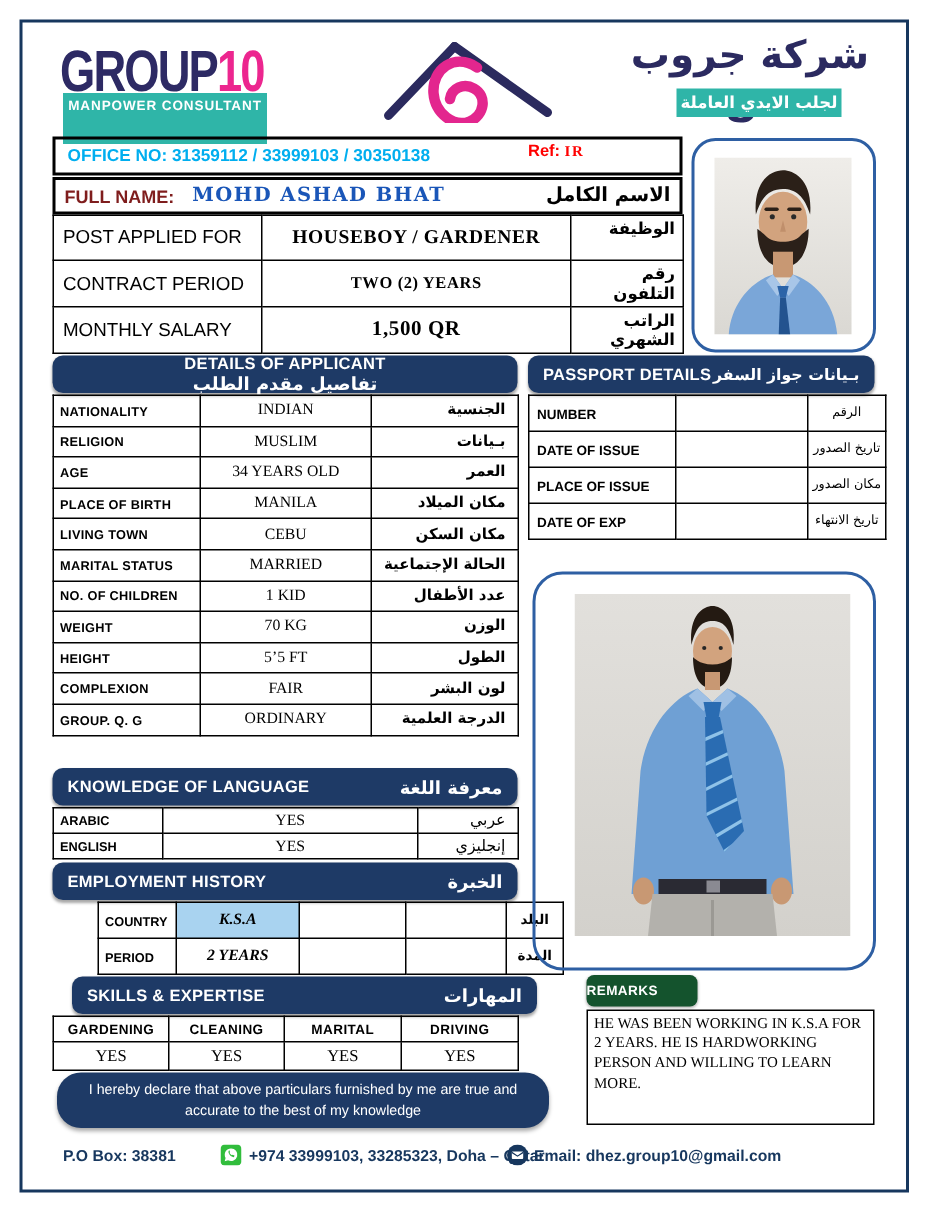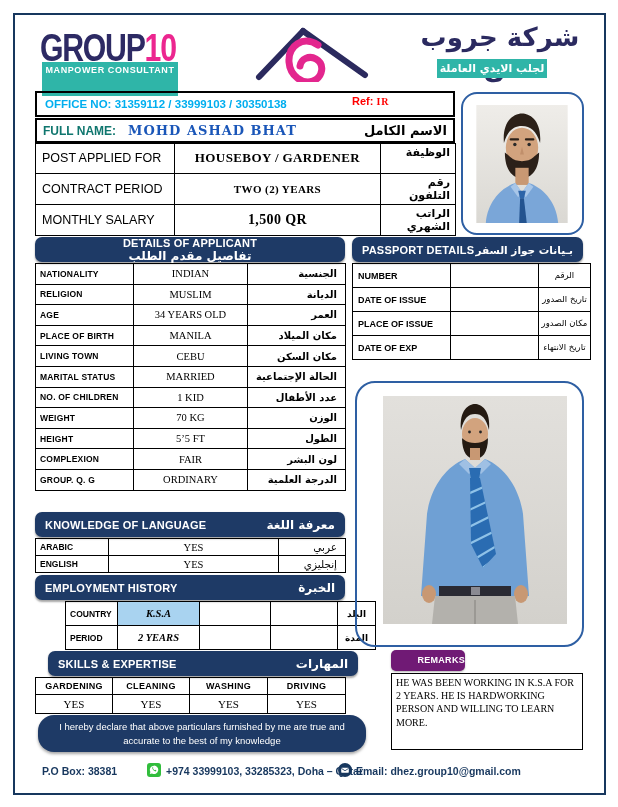--- a/index.html
+++ b/index.html
@@ -7,31 +7,31 @@
   .page{position:relative;width:618px;height:807px;background:#fff;overflow:hidden;}
   .abs{position:absolute;}
   .frame{position:absolute;left:13px;top:13px;width:589px;height:778px;border:2.5px solid #17375E;}
   .ar{font-family:"DejaVu Sans",sans-serif;direction:rtl;}
   
   .logo-text{left:40px;top:25px;font-size:36px;font-weight:800;letter-spacing:-1.5px;color:#2D2A64;transform:scale(.84,1.08);transform-origin:0 0;white-space:nowrap;}
   .logo-ten{color:#EC268F;}
   .teal-bar{background:#2FB5A8;color:#fff;font-weight:bold;text-align:center;}
   .logo-tagline{left:42px;top:62px;width:136px;height:34px;font-size:9px;line-height:17px;letter-spacing:.6px;}
   .company-ar{left:415px;top:22px;width:170px;text-align:center;font-size:26px;font-weight:bold;color:#2B2A60;}
-  .company-tagline{left:437px;top:59px;width:110px;height:19px;font-size:11px;line-height:19px;text-align:center;}
+  .company-tagline{left:451px;top:59px;width:110px;height:19px;font-size:11px;line-height:19px;text-align:center;}
   
   .office-box{left:35px;top:91px;width:420px;height:26px;border:2px solid #000;box-sizing:border-box;display:flex;align-items:center;}
   .office-text{color:#00AEEF;font-weight:bold;font-size:11.5px;padding-left:8px;}
   .ref{left:352px;top:95px;font-size:11px;font-weight:bold;color:#FF0000;}
   .ref .ir{font-family:"Liberation Serif",serif;font-size:10px;letter-spacing:1px;margin-left:3px;}
   
   .headshot-frame{left:461px;top:92px;width:123px;height:143px;border:2px solid #2E5FA3;border-radius:16px;box-sizing:border-box;}
   
   .name-box{left:35px;top:118px;width:420px;height:25px;border:2px solid #000;box-sizing:border-box;display:flex;align-items:center;}
-  .name-label{font-size:12px;font-weight:bold;color:#0f766e;padding-left:6px;}
+  .name-label{font-size:12px;font-weight:bold;color:#7f1d1d;padding-left:6px;}
   .name-value{font-family:"DejaVu Serif",serif;font-weight:bold;color:#1A56B8;font-size:13px;letter-spacing:1px;margin-left:12px;}
   .name-ar{margin-left:auto;font-size:13px;font-weight:bold;padding-right:6px;}
   
   table{border-collapse:collapse;table-layout:fixed;}
   td{border:1.5px solid #000;padding:0 3px;overflow:hidden;box-sizing:border-box;}
   .lbl{font-weight:bold;}
   .val{font-family:"Liberation Serif",serif;text-align:center;}
   .arc{font-weight:bold;text-align:right;}
   
   .job-tbl{left:35px;top:143px;width:420px;}
@@ -66,21 +66,21 @@
   .skill-tbl{left:35px;top:677px;width:310px;}
   .skill-tbl .hd{height:17px;font-weight:bold;font-size:9px;text-align:center;letter-spacing:.3px;}
   .skill-tbl .val{height:19px;font-size:11px;}
   
   .pass-tbl{left:352px;top:263px;width:238px;}
   .pass-tbl tr{height:24px;}
   .pass-tbl .lbl{font-size:9px;padding-left:5px;}
   .pass-tbl .arc{font-size:8.5px;text-align:center;font-weight:normal;line-height:1.15;padding:1px 2px;}
   
   .photo-frame{left:355px;top:381px;width:229px;height:266px;border:2px solid #2E5FA3;border-radius:20px;box-sizing:border-box;}
-  .remarks-pill{left:391px;top:650px;width:74px;height:21px;background:#701a75;border-radius:5px;color:#fff;font-weight:bold;font-size:9px;text-align:right;line-height:21px;letter-spacing:.3px;box-shadow:0 1px 2px rgba(0,0,0,.3);}
+  .remarks-pill{left:391px;top:650px;width:74px;height:21px;background:#14532d;border-radius:5px;color:#fff;font-weight:bold;font-size:9px;text-align:left;line-height:21px;letter-spacing:.3px;box-shadow:0 1px 2px rgba(0,0,0,.3);}
   .remarks-box{left:391px;top:673px;width:192px;height:77px;border:1.5px solid #000;box-sizing:border-box;font-family:"Liberation Serif",serif;font-size:10px;line-height:1.32;padding:2px 4px;}
   
   .decl{left:38px;top:715px;width:328px;height:37px;background:#1E3A66;border-radius:16px;color:#fff;font-size:9.5px;text-align:center;line-height:1.5;padding:5px 14px;box-sizing:border-box;box-shadow:0 2px 3px rgba(0,0,0,.35);}
   
   .foot{color:#17375E;font-weight:bold;font-size:10.5px;top:765px;white-space:nowrap;}
   .ficon{top:763px;width:14px;height:14px;}
 </style>
 </head>
 <body>
 
@@ -177,21 +177,21 @@
       </colgroup>
     <tbody>
         <tr>
           <td class="lbl">NATIONALITY</td>
           <td class="val">INDIAN</td>
           <td class="arc ar">الجنسية</td>
         </tr>
     <tr>
           <td class="lbl">RELIGION</td>
           <td class="val">MUSLIM</td>
-          <td class="arc ar">الديانة</td>
+          <td class="arc ar">بـيانات</td>
         </tr>
     <tr>
           <td class="lbl">AGE</td>
           <td class="val">34 YEARS OLD</td>
           <td class="arc ar">العمر</td>
         </tr>
     <tr>
           <td class="lbl">PLACE OF BIRTH</td>
           <td class="val">MANILA</td>
           <td class="arc ar">مكان الميلاد</td>
@@ -296,21 +296,21 @@
     <colgroup>
         <col style="width:77px">
         <col style="width:77px">
         <col style="width:78px">
         <col style="width:78px">
       </colgroup>
     <tbody>
         <tr>
       <td class="hd">GARDENING</td>
       <td class="hd">CLEANING</td>
-      <td class="hd">WASHING</td>
+      <td class="hd">MARITAL</td>
       <td class="hd">DRIVING</td>
     </tr>
     <tr>
       <td class="val">YES</td>
       <td class="val">YES</td>
       <td class="val">YES</td>
       <td class="val">YES</td>
     </tr>
   </tbody>
     </table>

